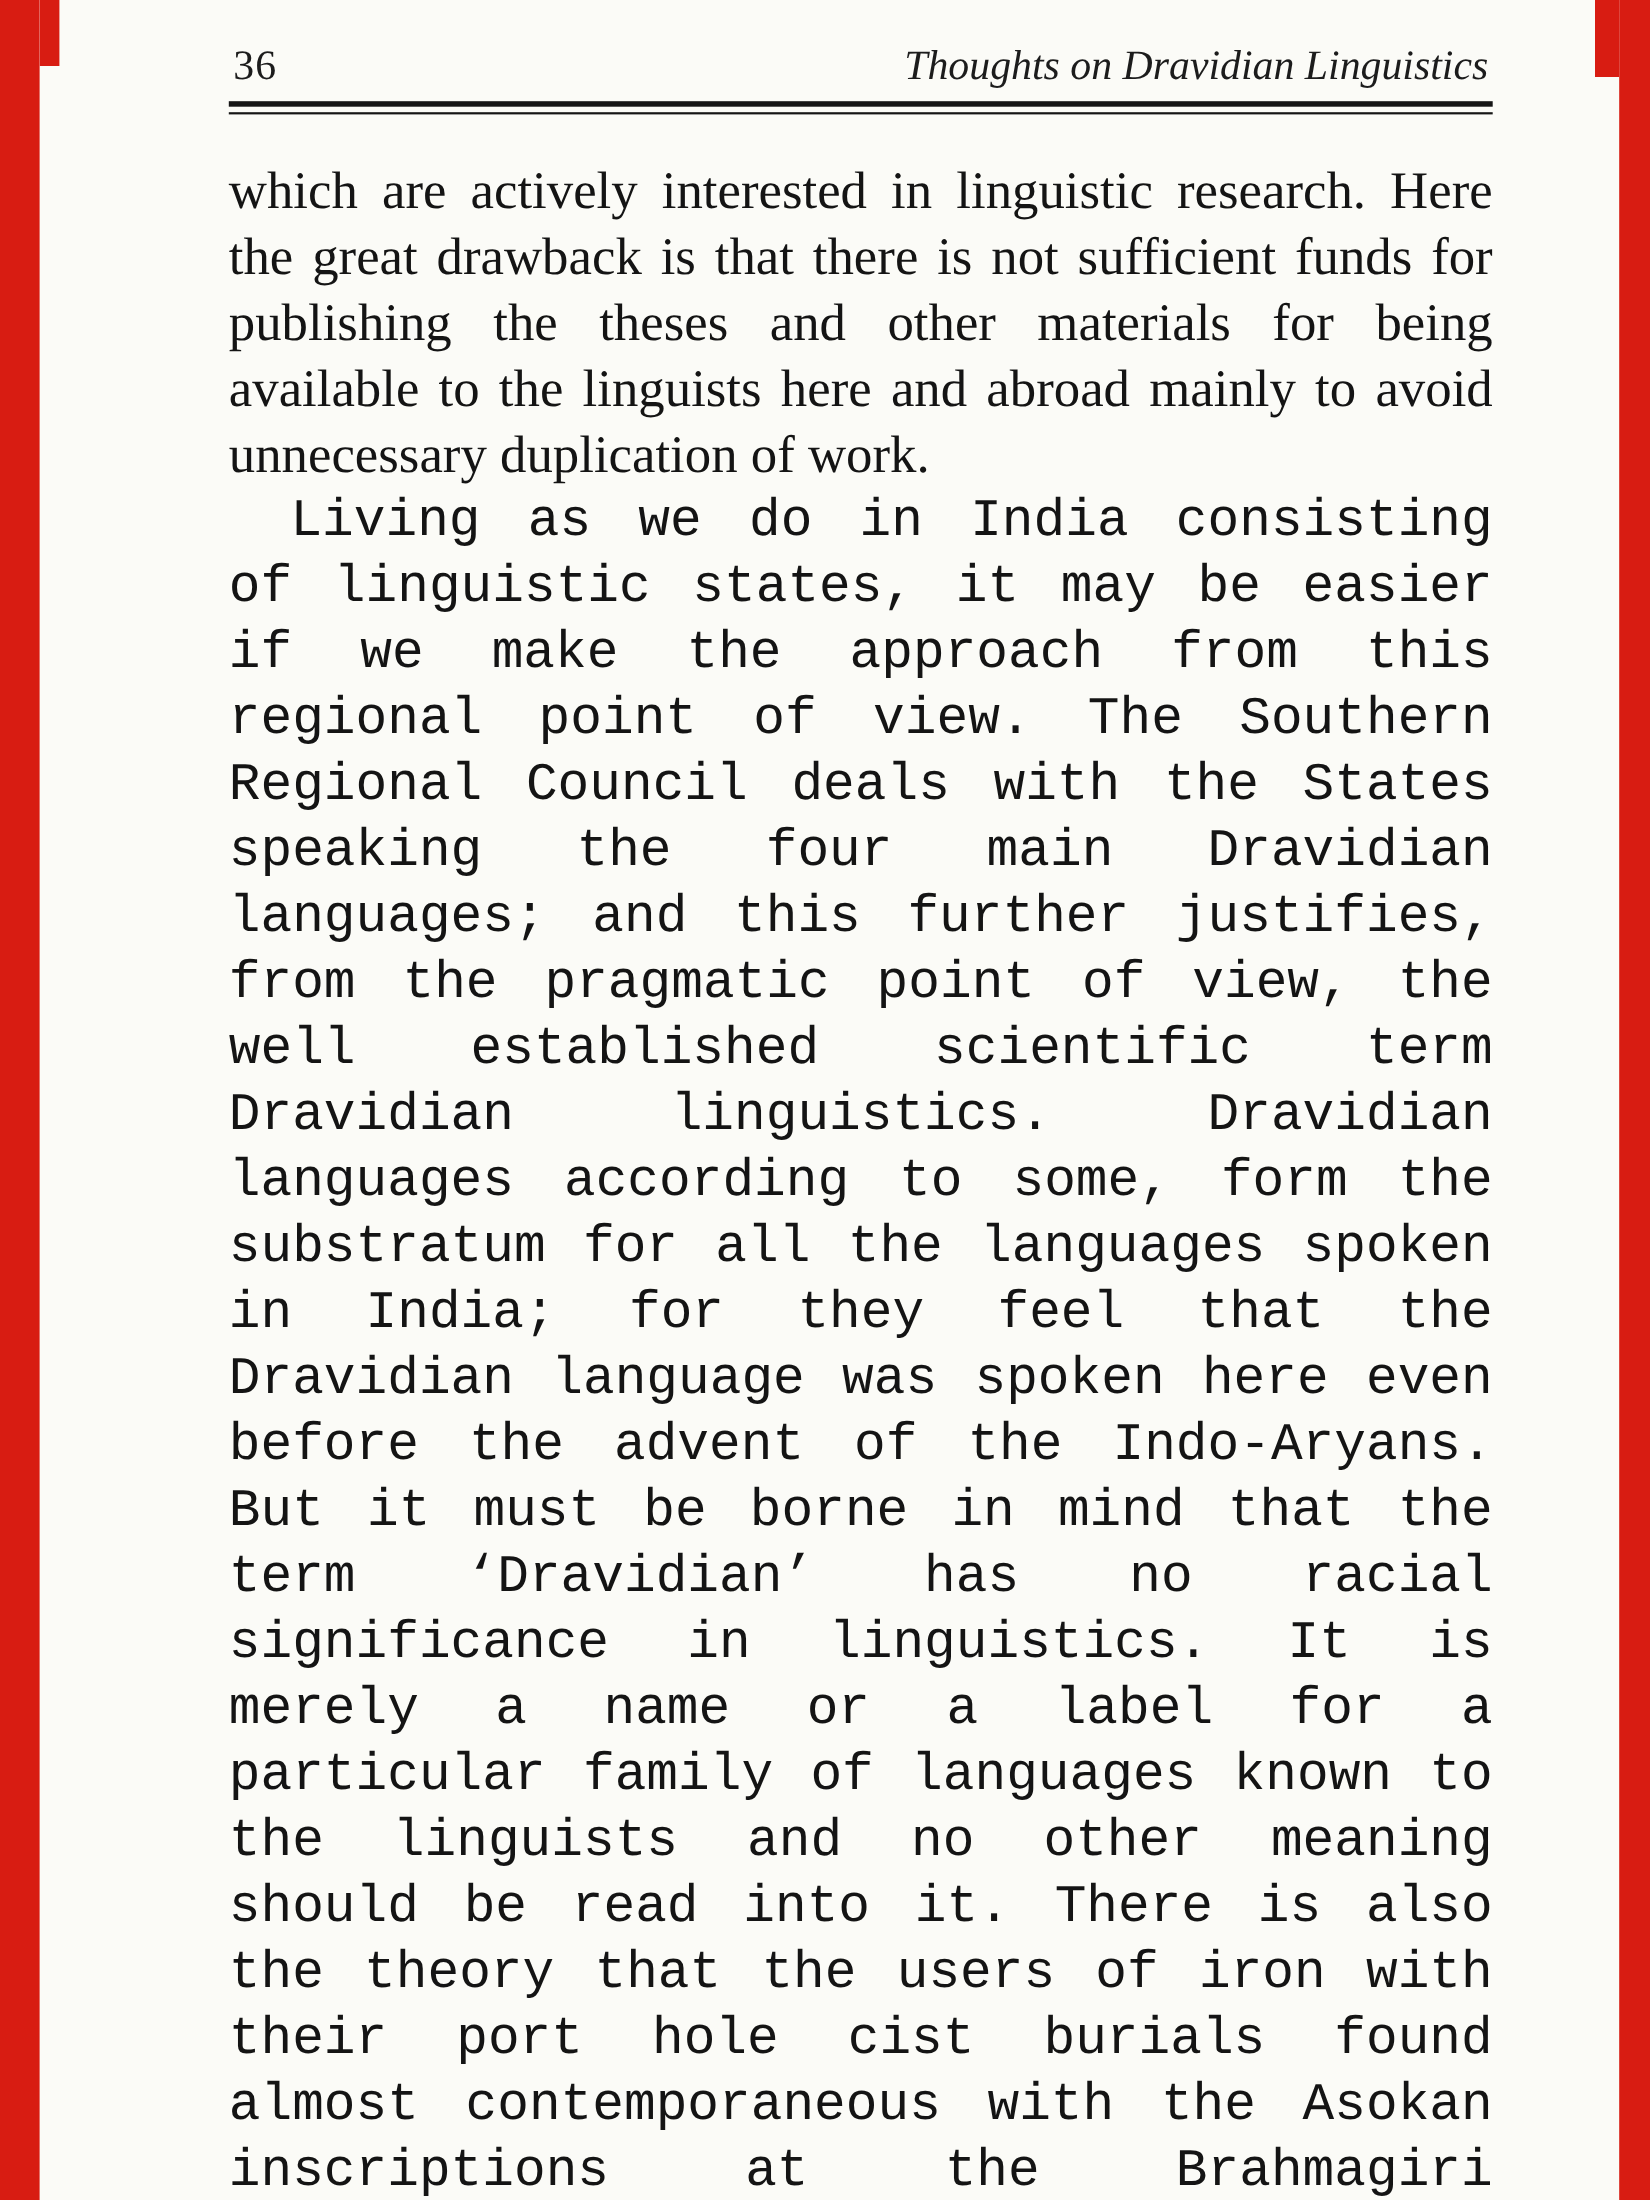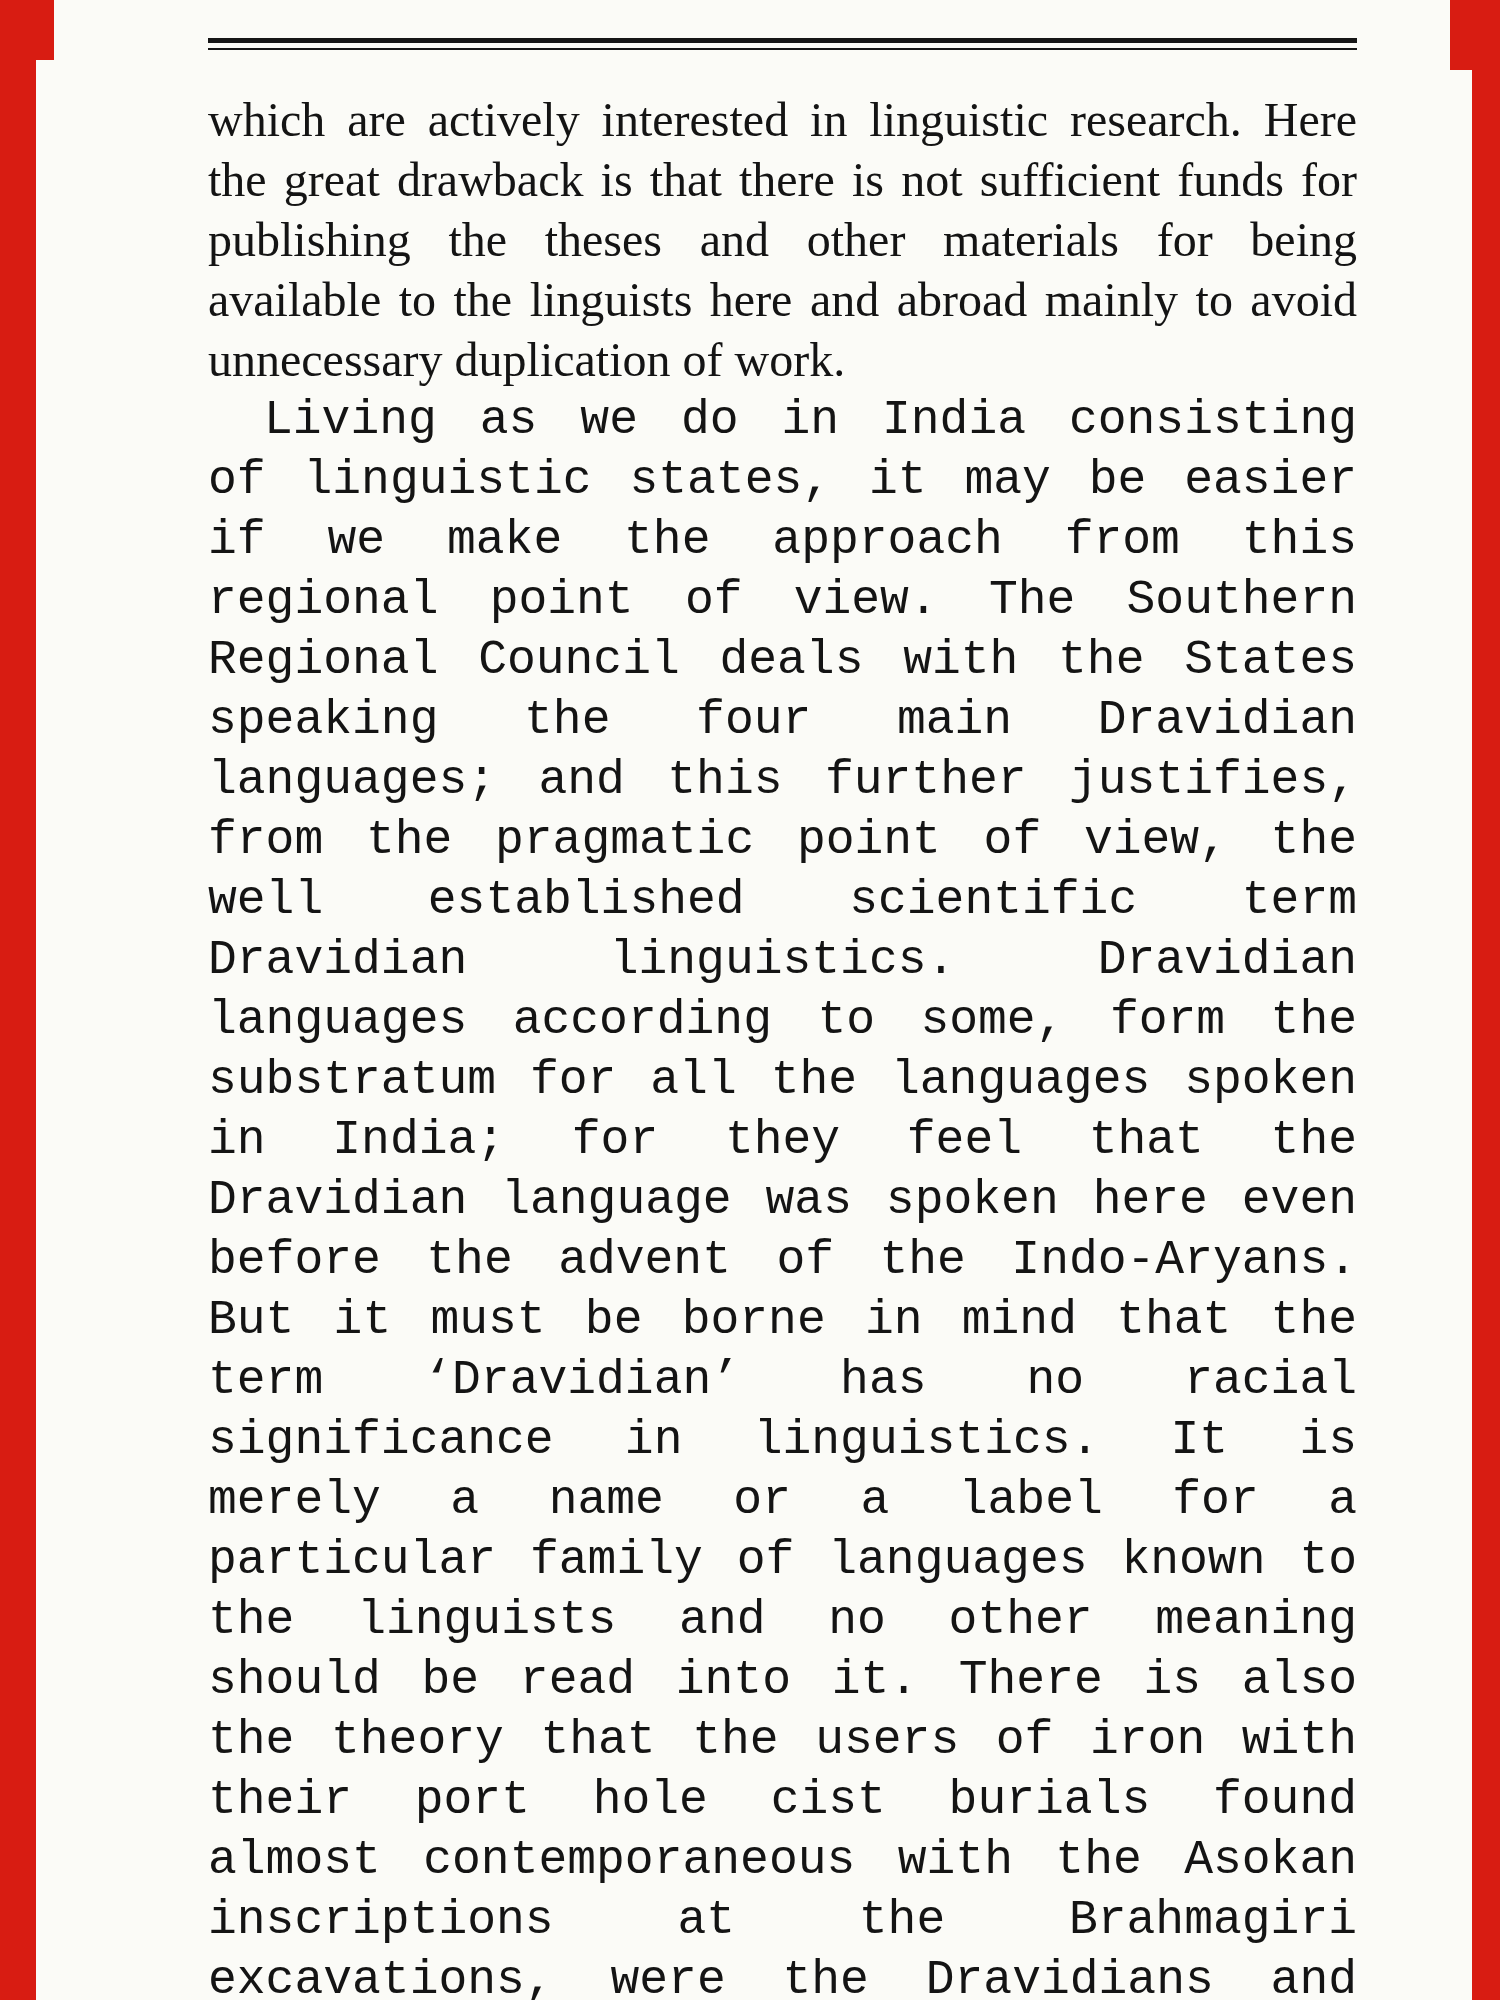--- a/index.html
+++ b/index.html
@@ -76,20 +76,24 @@
 </style>
 </head>
 <body>
 
 <div class="scan-page">
   <div class="corner-notch tl"></div>
   <div class="corner-notch tr"></div>
 
   <div class="content">
 
+    <div class="running-head">
+      <span class="page-number">36</span>
+      <span class="head-title">Thoughts on Dravidian Linguistics</span>
+    </div>
 
     <div class="head-rule"></div>
 
     <div class="body-text">
       <p>which are actively interested in linguistic research. Here the great drawback is that there is not sufficient funds for publishing the theses and other materials for being available to the linguists here and abroad mainly to avoid unnecessary duplication of work.</p>
       <p class="indented">Living as we do in India consisting of linguistic states, it may be easier if we make the approach from this regional point of view. The Southern Regional Council deals with the States speaking the four main Dravidian languages; and this further justifies, from the pragmatic point of view, the well established scientific term Dravidian linguistics. Dravidian languages according to some, form the substratum for all the languages spoken in India; for they feel that the Dravidian language was spoken here even before the advent of the Indo-Aryans. But it must be borne in mind that the term ‘Dravidian’ has no racial significance in linguistics. It is merely a name or a label for a particular family of languages known to the linguists and no other meaning should be read into it. There is also the theory that the users of iron with their port hole cist burials found almost contemporaneous with the Asokan inscriptions at the Brahmagiri excavations, were the Dravidians and therefore the Dravidians could not have come earlier than the first millennium before Christ. I suggested that the iron users might be the Veḷirs or the Malappars who came later than the original Dravidians. There is also the theory that the Harappa culture and script are Dravidian in origin. The Dravidian words have been recognised in the Vedic and later Indo-Aryan language by Dr. Burrow, Dr. Emeneau and others. It is to be seen that the whole question here is ultimately a linguistic problem depending on the deciphering of Harappa scripts and the correct recognition of Dravidian words in the Indo-Aryan etc. There is also the majority view that, as at present advanced, the Dravidian languages have no affiliation with any</p>
     </div>
 
   </div>
 </div>

